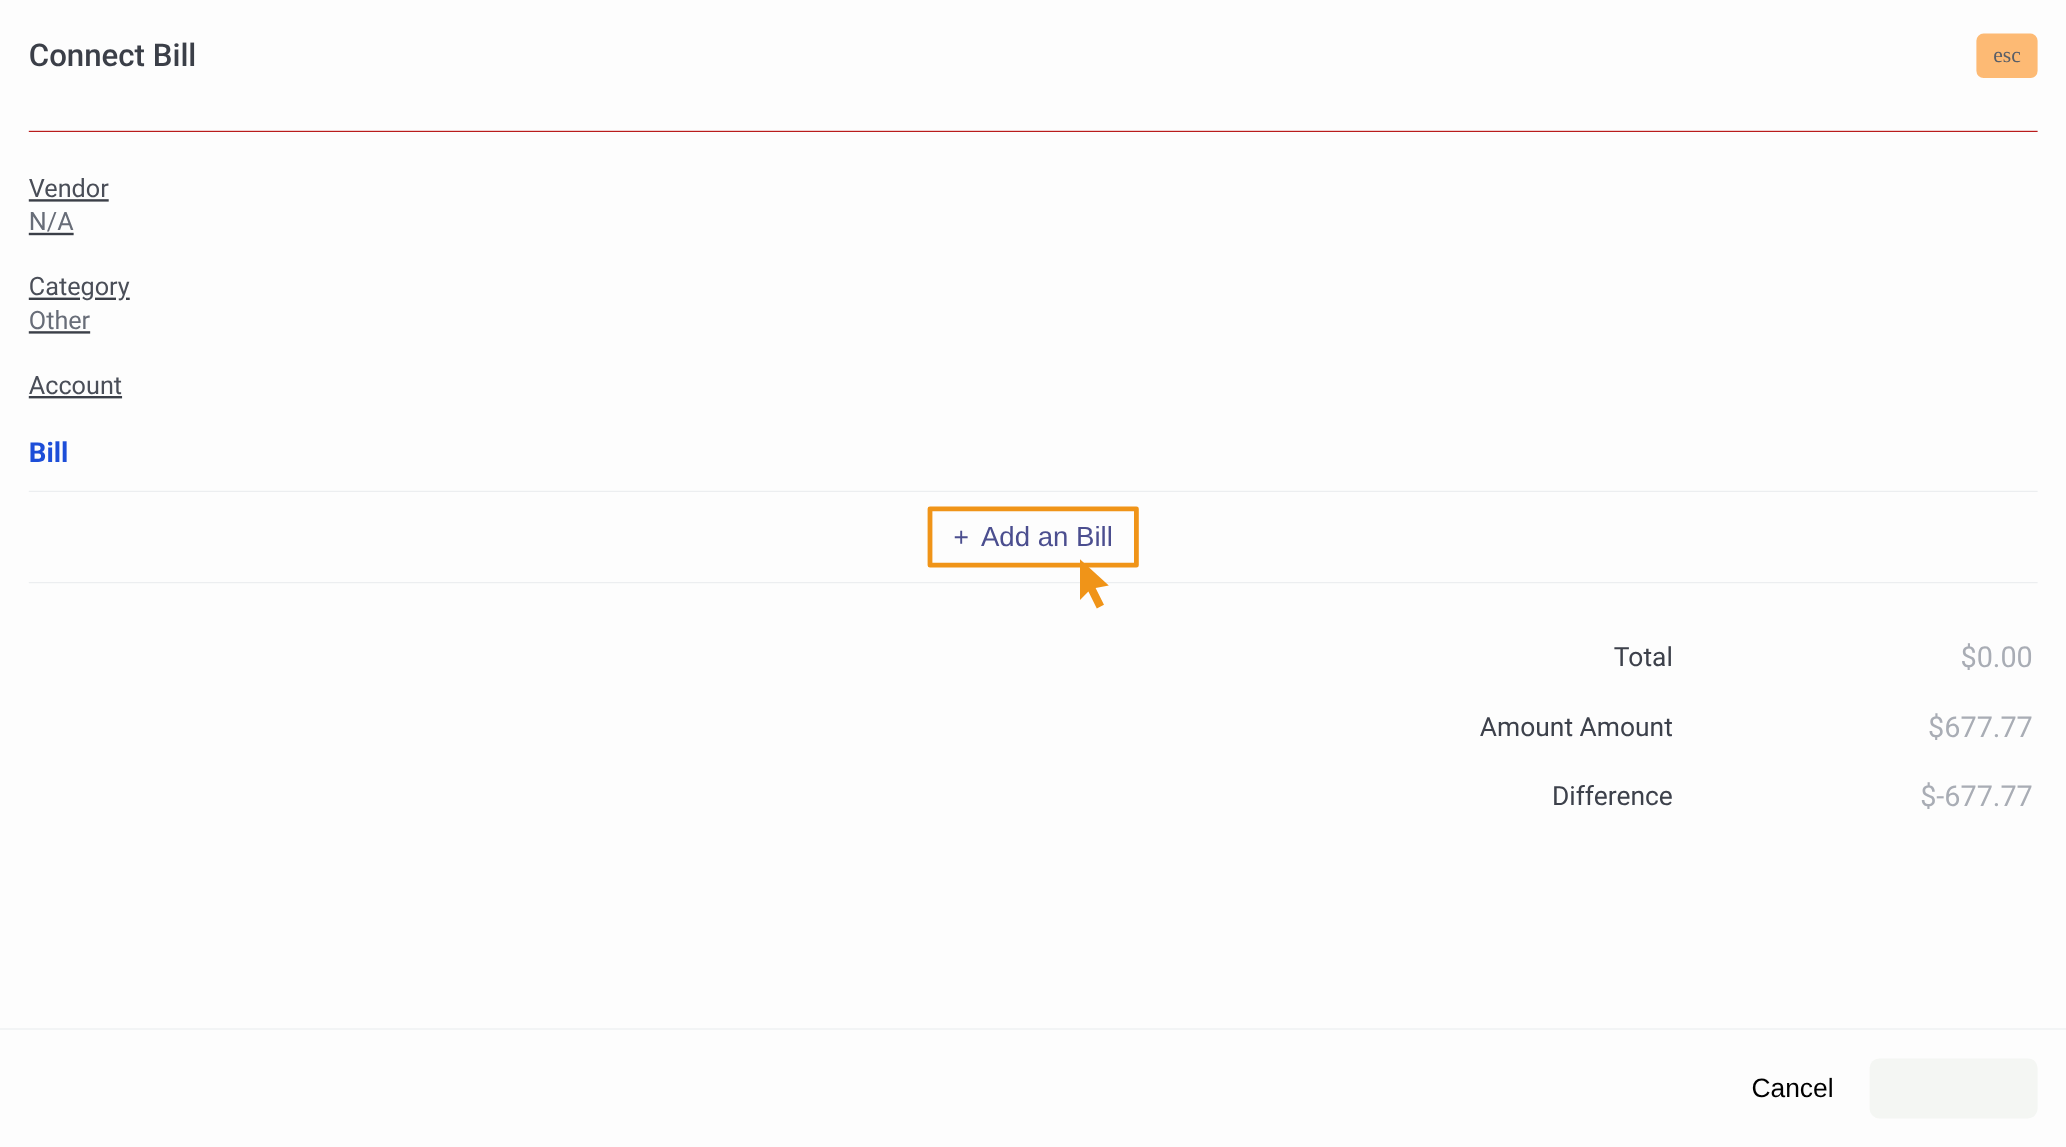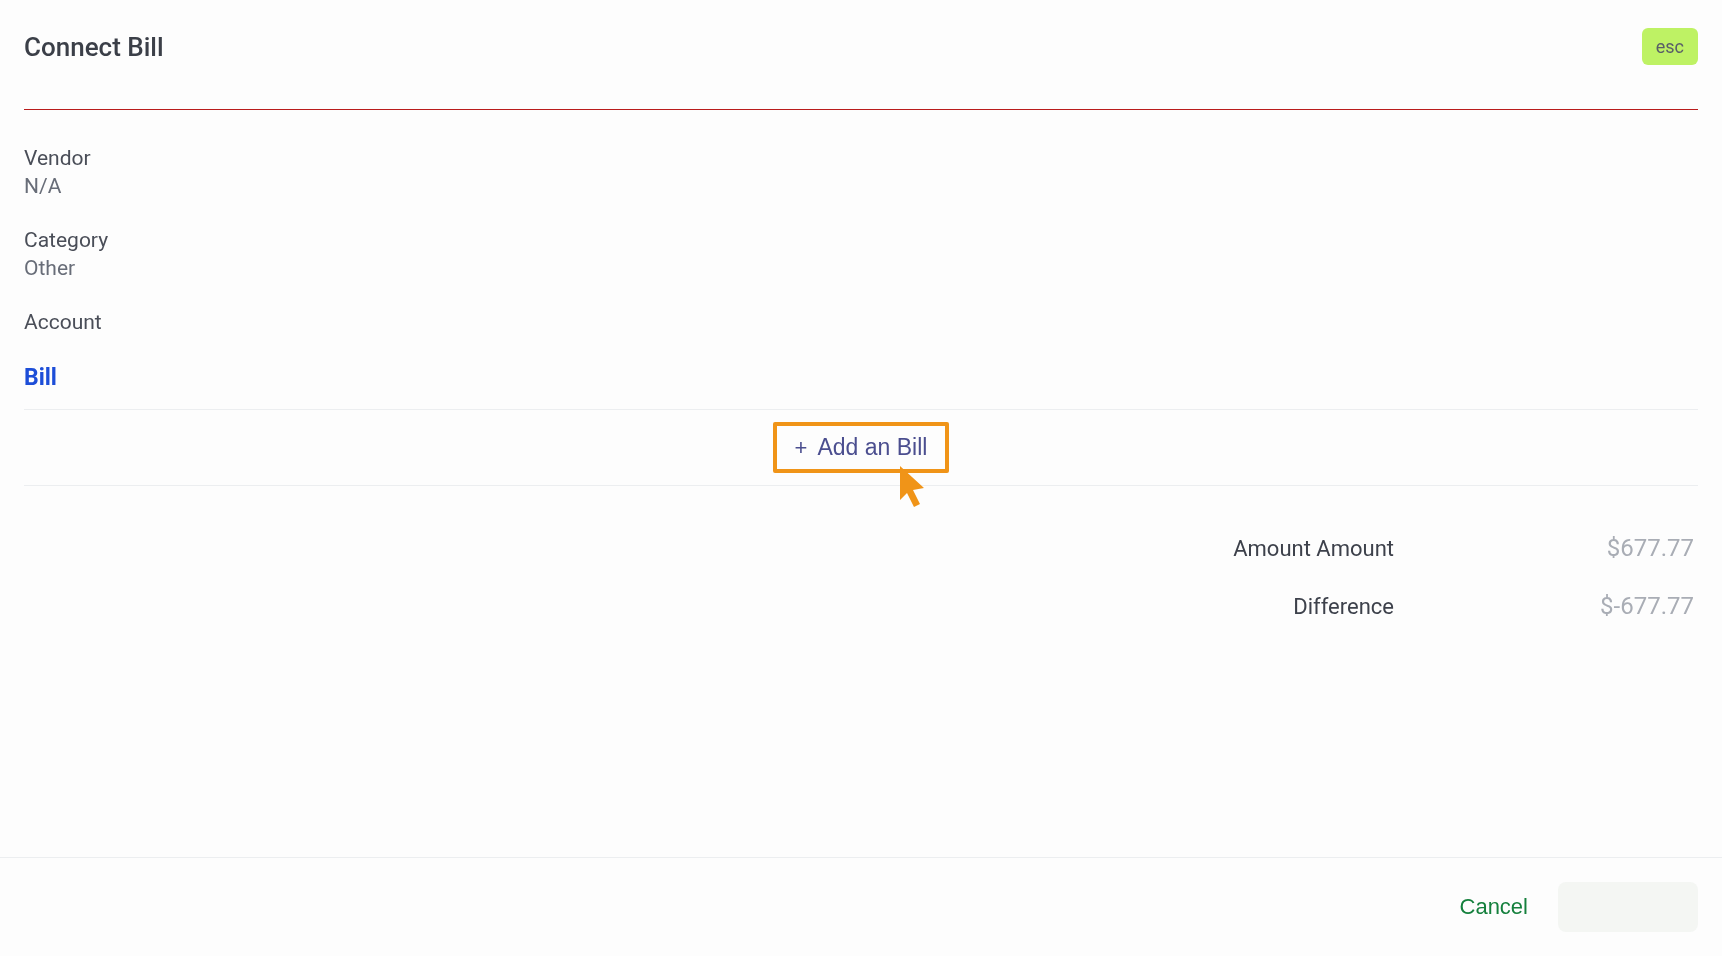--- a/index.html
+++ b/index.html
@@ -20,32 +20,34 @@
       align-items: center;
       padding-bottom: 44px;
       border-bottom: 1px solid #b91c1c;
     }
     .page-title {
       font-size: 26px;
       font-weight: 500;
       color: #3b3f48;
     }
     .esc-badge {
-      background: #bef264;
+      background: #fdba74;
       border-radius: 6px;
       padding: 8px 14px;
       font-size: 18px;
       color: #595e68;
       cursor: pointer;
+      font-family: Liberation Serif, serif;
     }
     .fields {
       padding-top: 36px;
     }
     .field {
       margin-bottom: 30px;
+      text-decoration: underline;
     }
     .field-label {
       font-size: 21px;
       color: #4a4e58;
       margin-bottom: 4px;
     }
     .field-value {
       font-size: 21px;
       color: #686d78;
       font-weight: 400;
@@ -121,21 +123,21 @@
       border-top: 1px solid #eceef0;
       background: #fdfdfd;
       padding: 24px 24px;
       display: flex;
       justify-content: flex-end;
       align-items: center;
       gap: 30px;
     }
     .cancel-link {
       font-size: 22px;
-      color: #15803d;
+      color: #000000;
       cursor: pointer;
       background: none;
       border: none;
     }
     .save-button {
       background: #f4f6f3;
       border: none;
       border-radius: 8px;
       width: 140px;
       height: 50px;
@@ -171,20 +173,24 @@
         <span class="plus-sign">+</span>
         <span>Add an Bill</span>
       </button>
       <svg class="pointer-arrow" width="34" height="44" viewBox="0 0 34 44">
         <path d="M 4 2 L 28 24 L 17 26 L 24 40 L 18 43 L 11 29 L 4 36 Z" fill="#f09418"></path>
       </svg>
     </div>
 
     <div class="totals">
       <div class="total-row">
+        <div class="total-label">Total</div>
+        <div class="total-value">$0.00</div>
+      </div>
+      <div class="total-row">
         <div class="total-label">Amount Amount</div>
         <div class="total-value">$677.77</div>
       </div>
       <div class="total-row">
         <div class="total-label">Difference</div>
         <div class="total-value">$-677.77</div>
       </div>
     </div>
   </div>
 </div>

